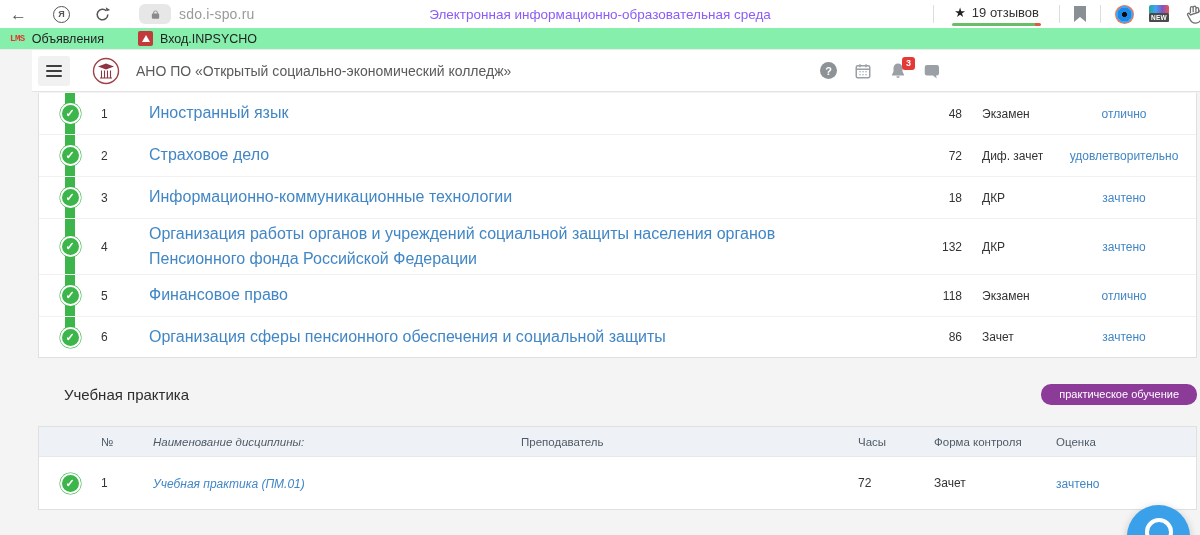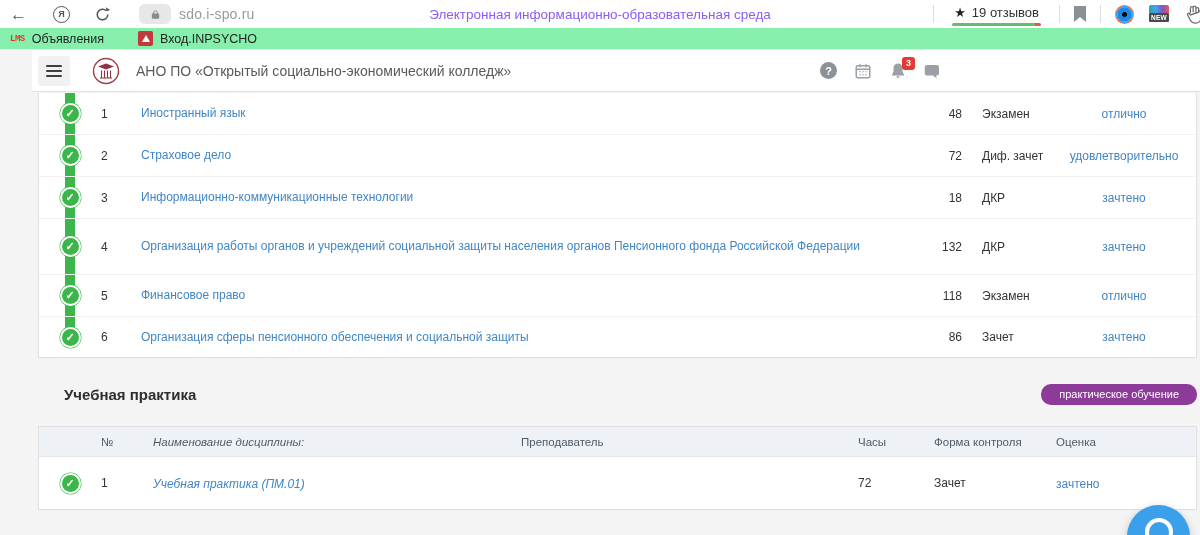--- a/index.html
+++ b/index.html
@@ -54,28 +54,28 @@
   .card { background:#fff; border:1px solid #e0e0e0; width:1159px; position:relative; }
   .card-courses { border-top:none; }
   .timeline-line { position:absolute; left:26px; top:0; width:10px; height:244px; background:#3cb54a; border-radius:0 0 5px 5px; z-index:0; }
   .course-row { display:grid; grid-template-columns:62px 40px 1fr 60px 90px 144px; align-items:center; min-height:42px; border-bottom:1px solid #f1f1f1; position:relative; }
   .course-row:last-child { border-bottom:none; }
   .row-4 { min-height:56px; }
   .row-6 { min-height:40px; }
   .check-cell { display:flex; justify-content:center; z-index:1; }
   .check-circle { width:21px; height:21px; border-radius:50%; background:#3cb54a; color:#fff; font-size:11px; font-weight:bold; display:flex; align-items:center; justify-content:center; border:2px solid #fff; box-shadow:0 0 0 0.5px #3cb54a; }
   .num-cell { font-size:12px; color:#333; }
-  .name-cell { font-size:12px; line-height:1.55; padding-right:40px; }
+  .name-cell { font-size:16px; line-height:1.55; padding-right:40px;margin-left:8px; }
   .link { color:#4186c5; text-decoration:none; cursor:pointer; }
   .hours-cell { font-size:12px; color:#333; text-align:right; }
   .form-cell { font-size:12px; color:#333; padding-left:20px; }
   .grade-cell { font-size:12px; text-align:center; }
 
   .section-head { width:1159px; display:flex; align-items:center; justify-content:space-between; margin-top:26px; margin-bottom:21px; padding-left:26px; }
-  .section-title { font-size:15px; font-weight:bold; color:#2e2e2e; }
+  .section-title { font-size:15px; font-weight:normal; color:#2e2e2e; }
   .practice-badge { background:#8c3b99; color:#fff; font-size:11px; padding:4px 18px 5px; border-radius:10px; white-space:nowrap; }
 
   .practice-grid { display:grid; grid-template-columns:62px 40px 260px 1fr 65px 150px 140px; align-items:center; }
   .practice-header { height:30px; background:#eef2f7; border-bottom:1px solid #e7e7e7; font-size:11.5px; color:#4f5a66; }
   .practice-row { height:52px; }
   .ph-name, .pr-name { padding-left:12px;font-style:italic; }
   .ph-teacher { padding-left:120px; }
   .ph-hours, .pr-hours { padding-left:17px; }
   .ph-form, .pr-form { padding-left:28px; }
   .ph-grade, .pr-grade { text-align:left; }

